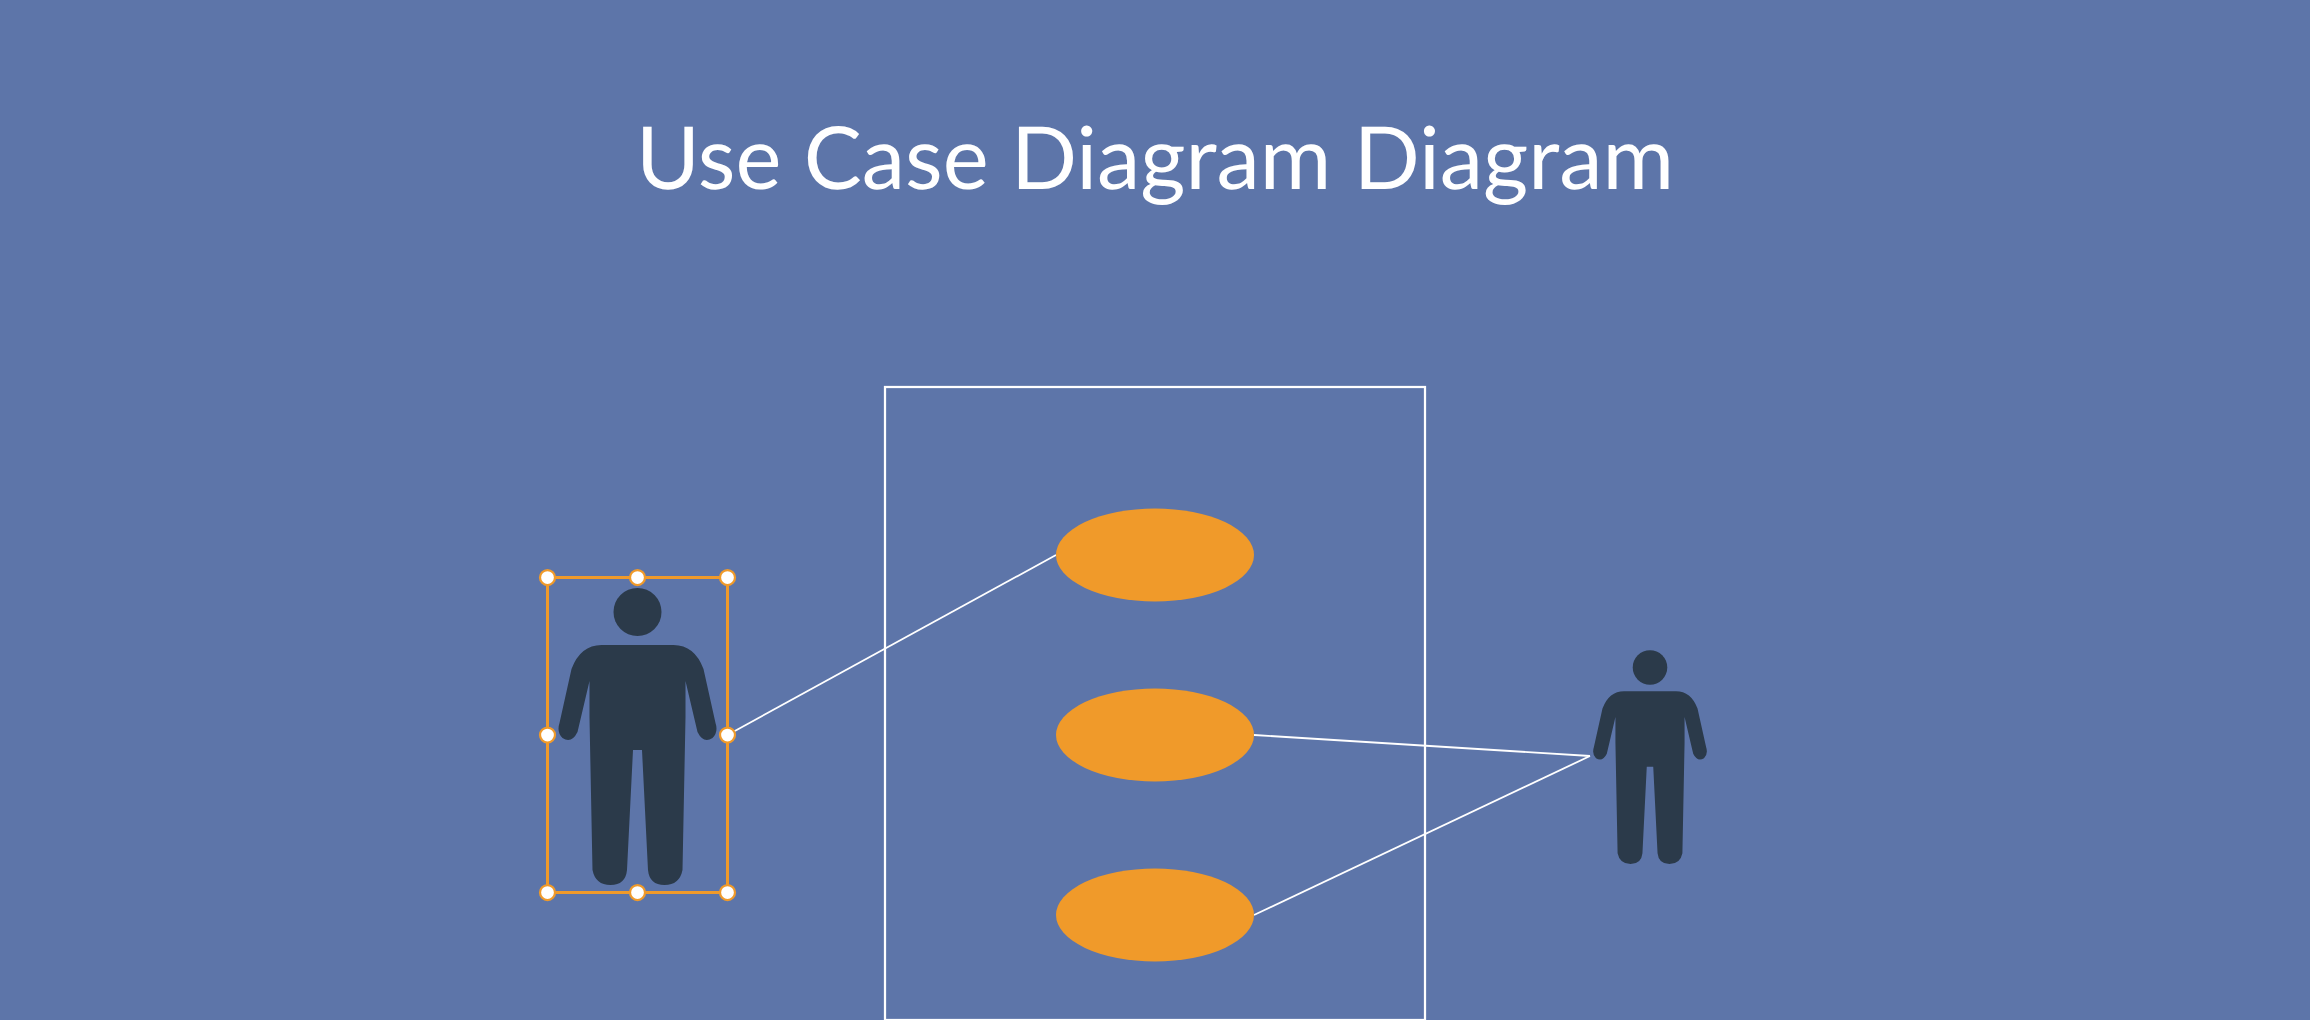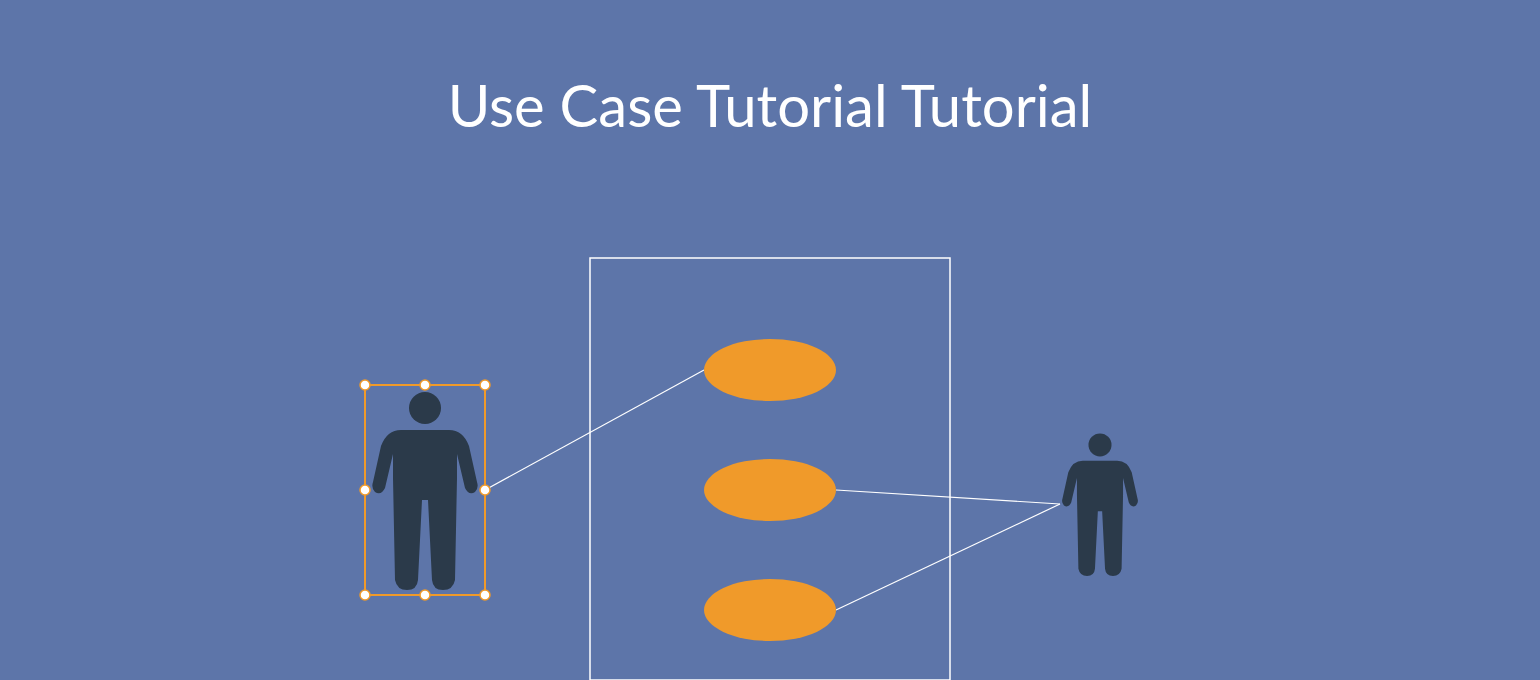--- a/index.html
+++ b/index.html
@@ -25,21 +25,21 @@
     position: absolute;
     top: 0;
     left: 0;
     width: 1540px;
     height: 680px;
   }
 </style>
 </head>
 <body>
 
-<div class="title">Use Case Tutorial Tutorial</div>
+<div class="title">Use Case Diagram Diagram</div>
 
 <svg class="canvas" viewBox="0 0 1540 680">
 
   <rect x="590" y="258" width="360" height="422" fill="none" stroke="#ffffff" stroke-width="1.5"></rect>
 
   <g stroke="#ffffff" stroke-width="1.2" fill="none">
     <line x1="485" y1="490" x2="704" y2="370"></line>
     <line x1="836" y1="490" x2="1060" y2="504"></line>
     <line x1="836" y1="610" x2="1060" y2="504"></line>
   </g>

